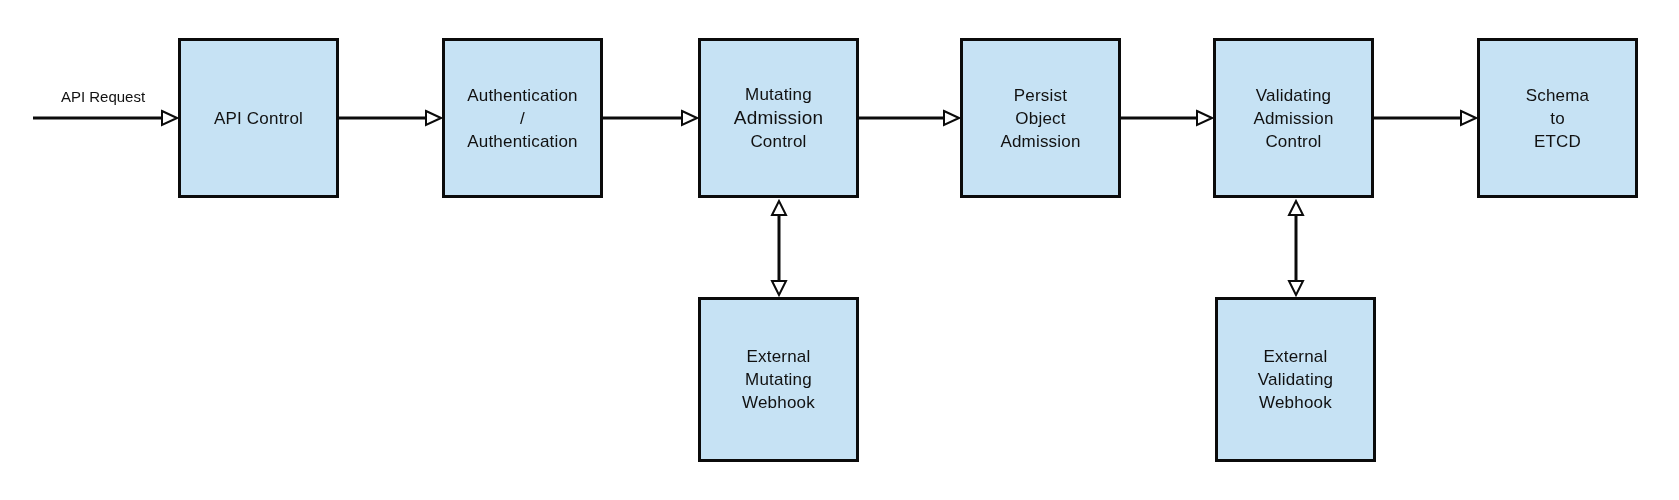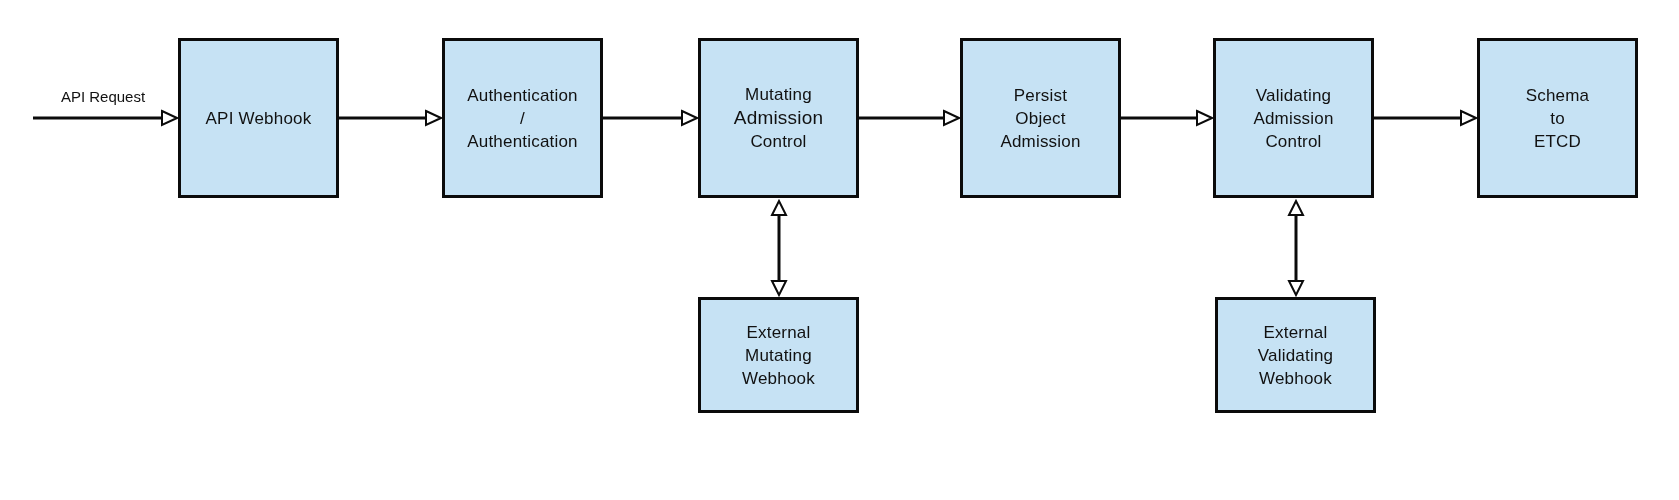--- a/index.html
+++ b/index.html
@@ -24,21 +24,21 @@
     position: absolute;
     width: 161px;
     background: var(--box-fill);
     border: 3px solid var(--line-color);
     display: flex;
     align-items: center;
     justify-content: center;
     text-align: center;
   }
   .box.top-row { top: 38px; height: 160px; }
-  .box.bottom-row { top: 297px; height: 116px; }
+  .box.bottom-row { top: 297px; height: 165px; }
   .box-label {
     font-weight: normal;
     font-size: 17px;
     line-height: 23px;
     color: var(--text-color);
     letter-spacing: 0.2px;
   }
   .box-label .line { display: block; }
   .box-label .line.big { font-size: 19px; line-height: 24px; }
   .arrow { position: absolute; display: block; }
@@ -60,21 +60,21 @@
 <div id="canvas">
 
   <div class="start-label">API Request</div>
   <svg class="arrow h" style="left:33px" width="146" height="24">
     <line x1="0" y1="12" x2="130" y2="12" stroke="#0b0b0b" stroke-width="3"></line>
     <polygon points="129,5 144,12 129,19" fill="#ffffff" stroke="#0b0b0b" stroke-width="2"></polygon>
   </svg>
 
   <div class="box top-row" style="left:178px">
     <div class="box-label">
-      <span class="line">API Webhook</span>
+      <span class="line">API Control</span>
     </div>
   </div>
 
   <svg class="arrow h" style="left:339px" width="104" height="24">
     <line x1="0" y1="12" x2="88" y2="12" stroke="#0b0b0b" stroke-width="3"></line>
     <polygon points="87,5 102,12 87,19" fill="#ffffff" stroke="#0b0b0b" stroke-width="2"></polygon>
   </svg>
 
   <div class="box top-row" style="left:442px">
     <div class="box-label">

